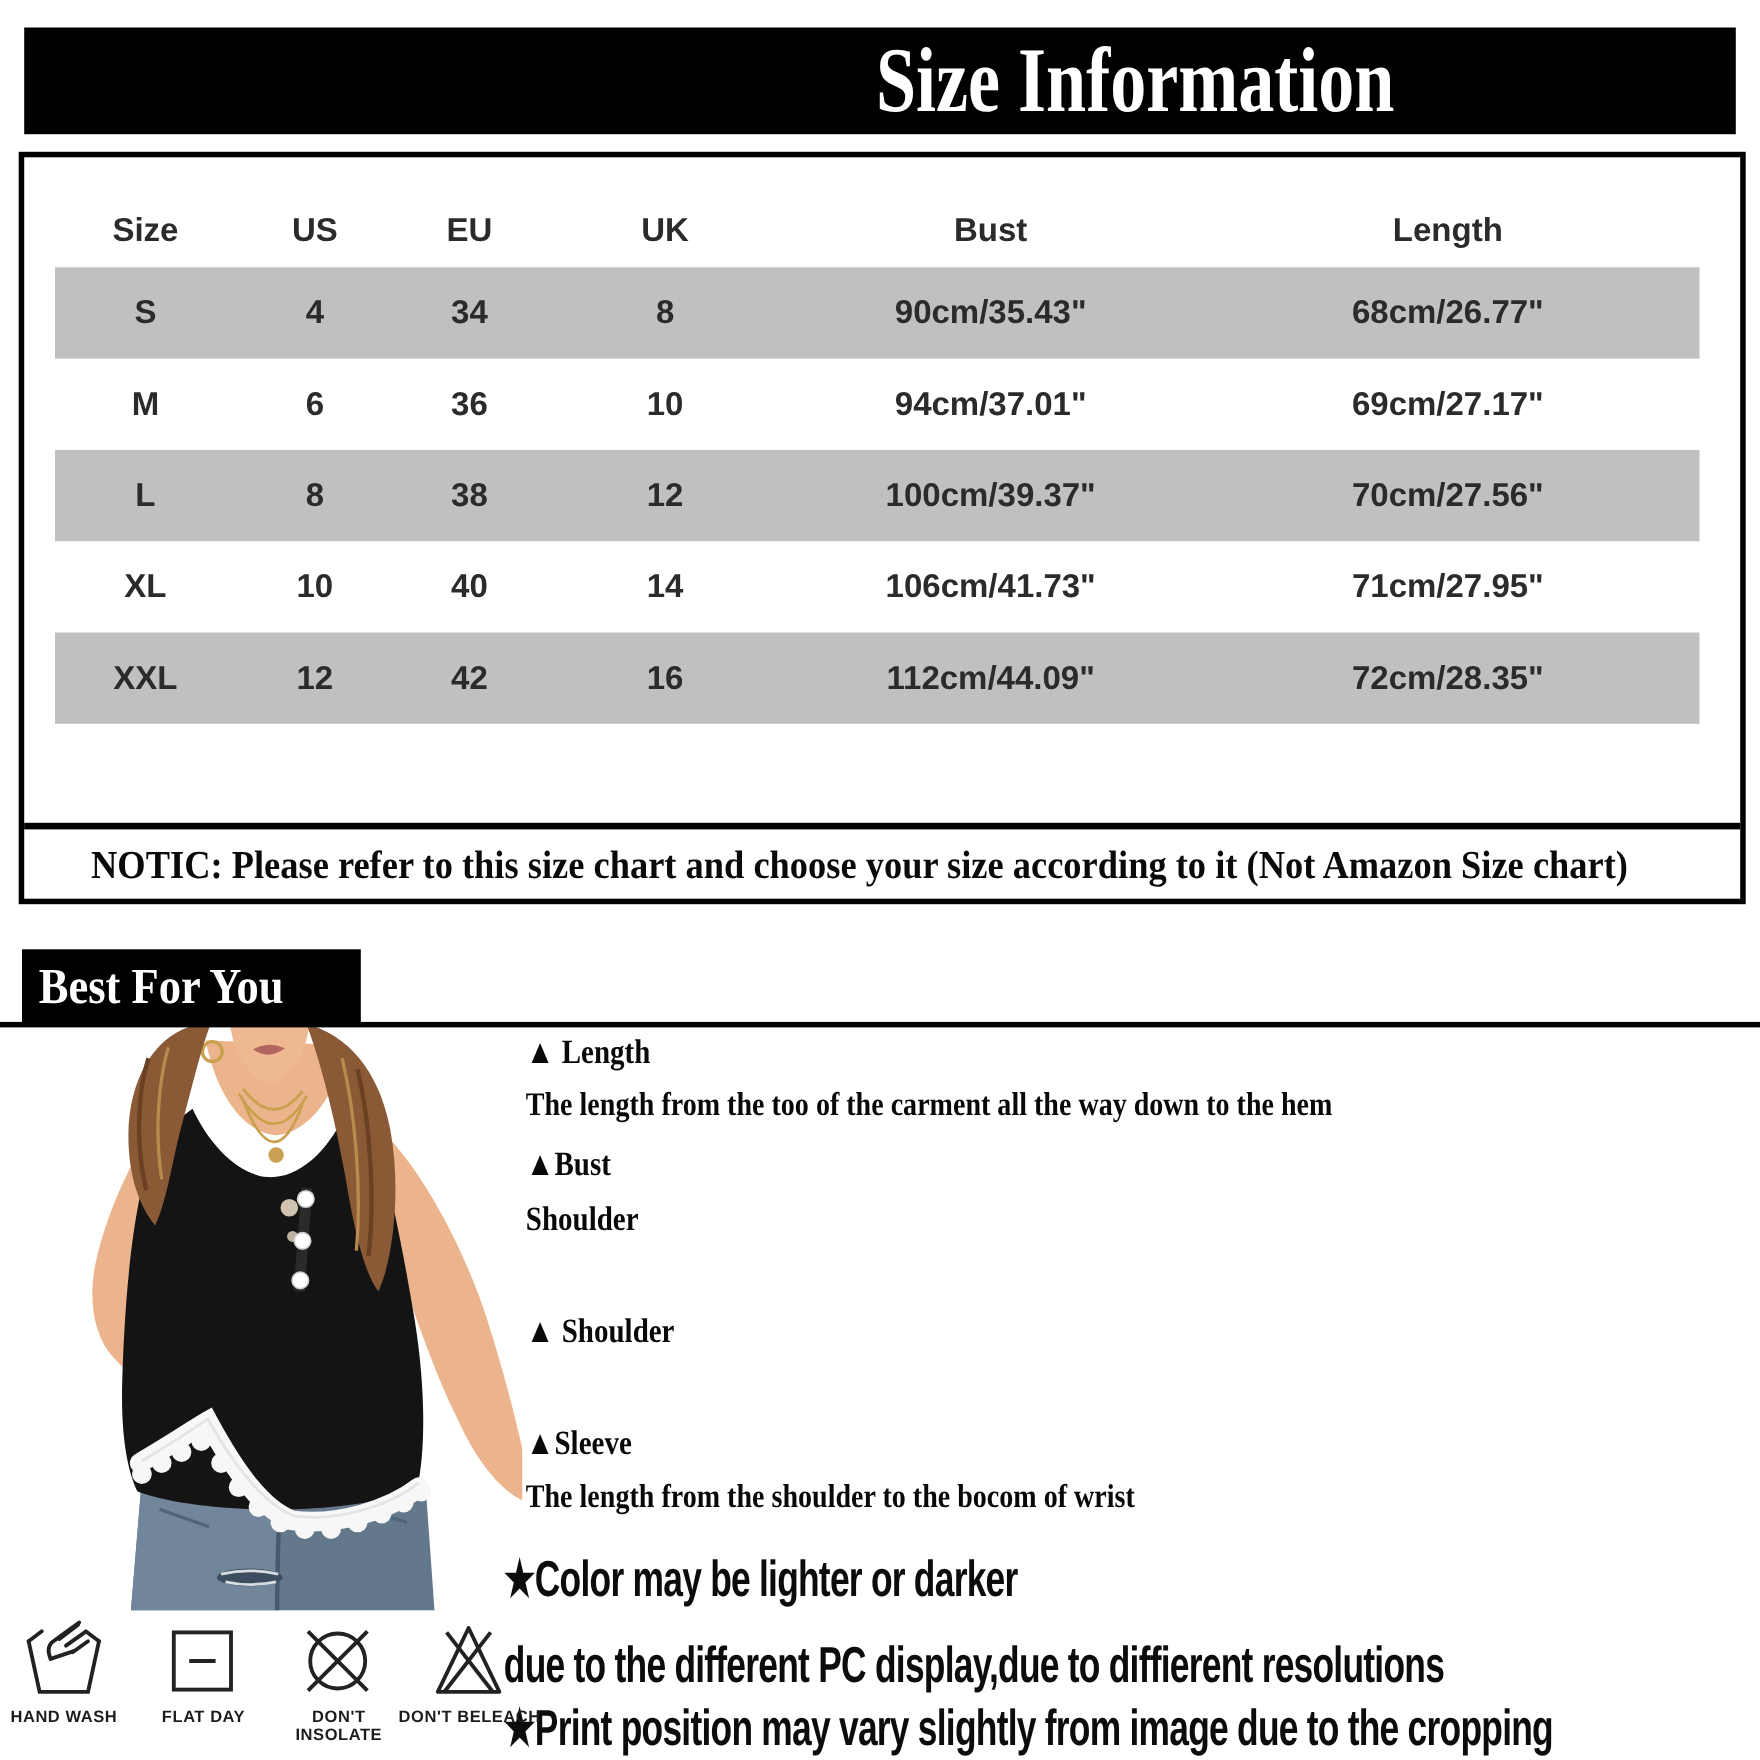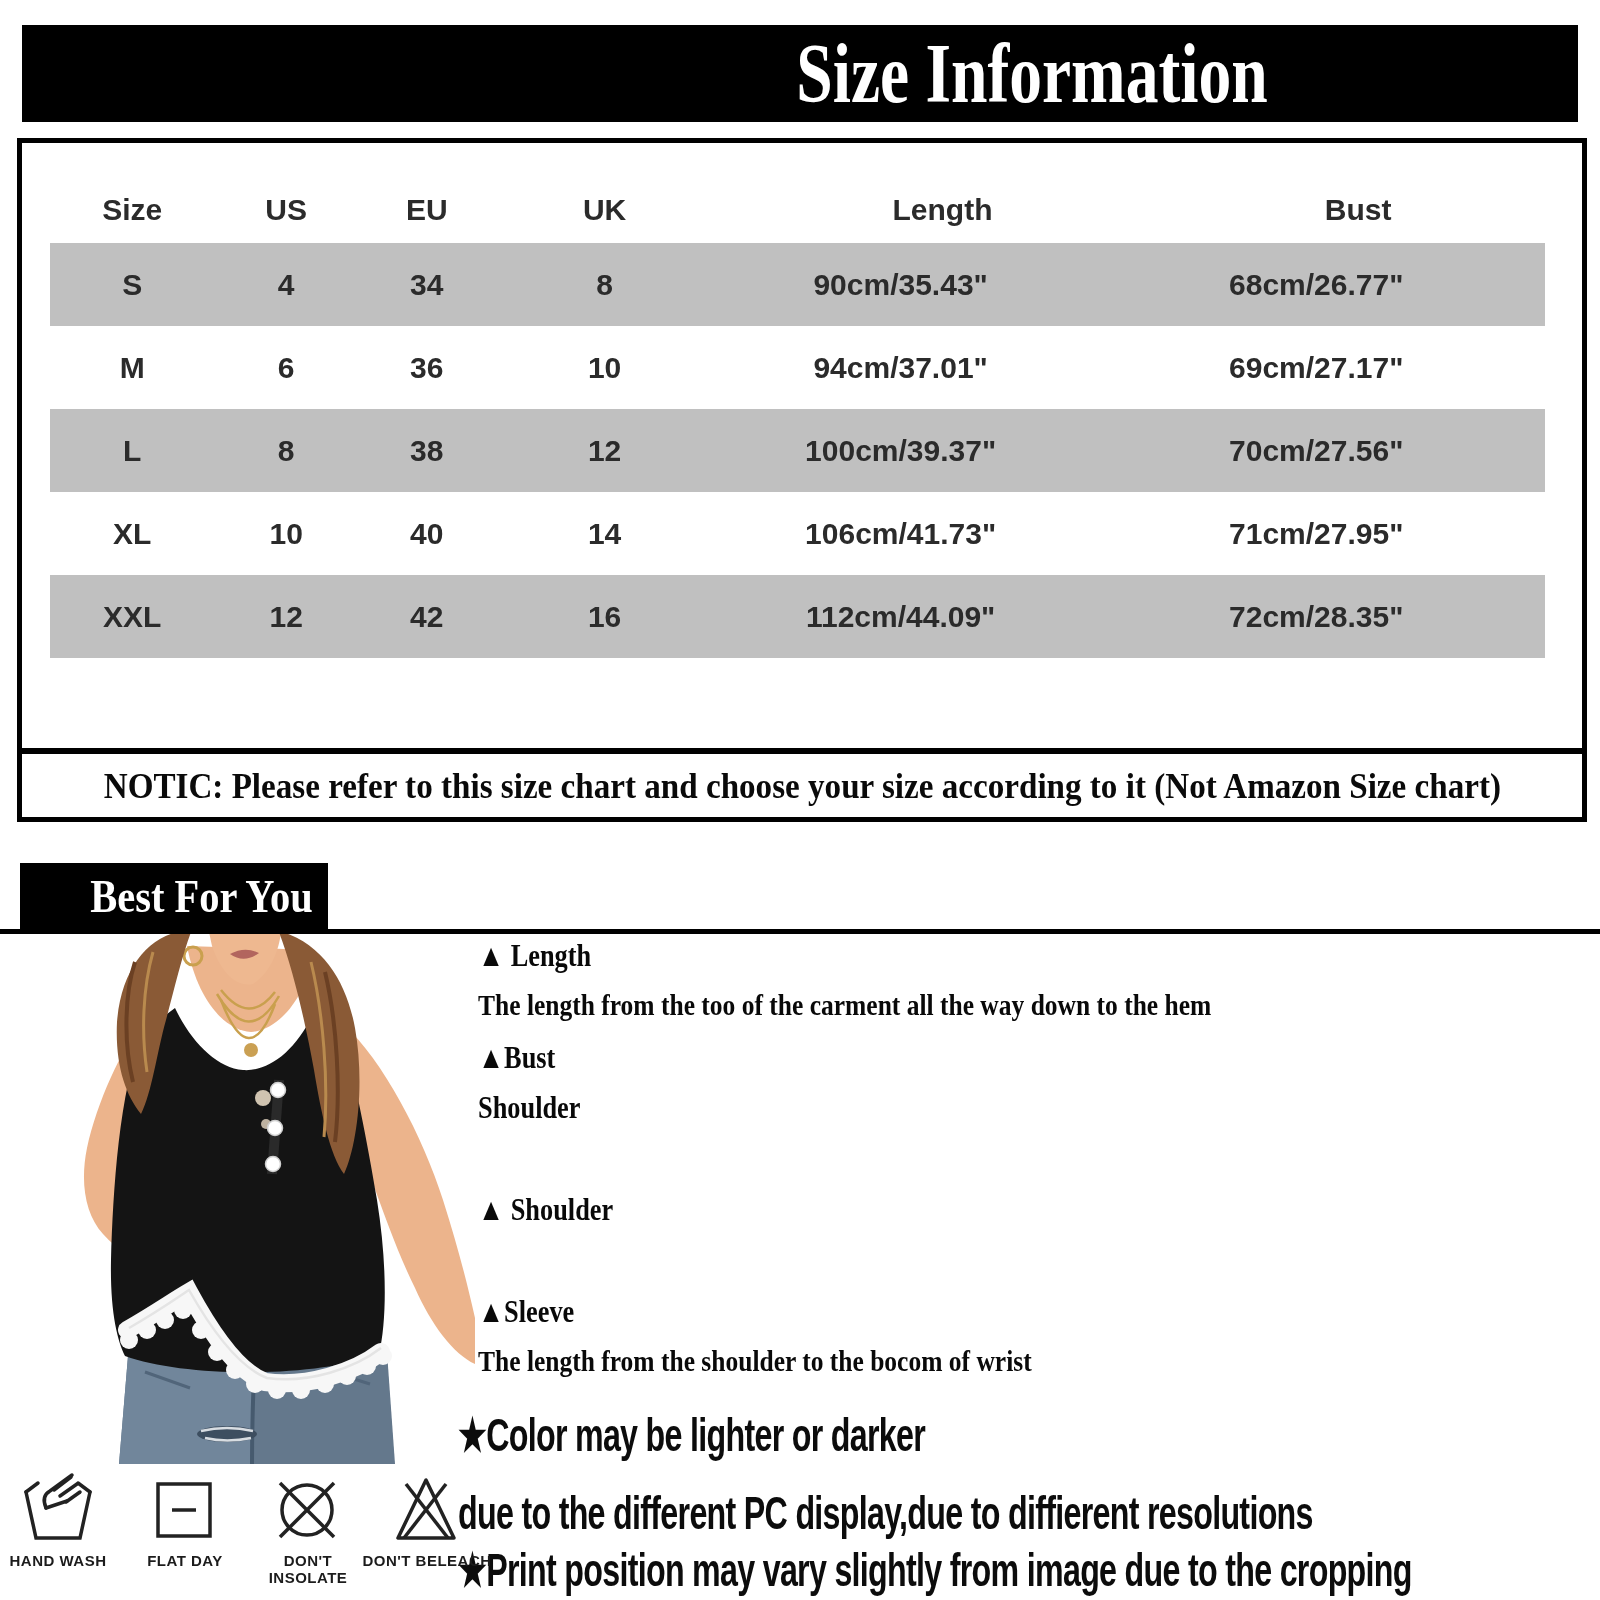--- a/index.html
+++ b/index.html
@@ -14,27 +14,27 @@
 
   
   #size-box{position:absolute;left:17px;top:138px;width:1560px;height:674px;border:5px solid #000000;box-sizing:content-box;background:#fff;}
   .t-head{margin:0 37px 0 28px;height:100px;display:flex;align-items:flex-end;padding-bottom:16px;box-sizing:border-box;}
   .t-row{margin:0 37px 0 28px;height:83px;display:flex;align-items:center;}
   .t-row.shaded{background:#c0c0c0;}
   .cell{text-align:center;font-weight:700;font-size:30px;color:#2b2b2b;}
   .w1{width:11%}.w2{width:9.6%}.w3{width:9.2%}.w4{width:14.6%}.w5{width:25%}.w6{width:30.6%}
   .spacer{height:90px;}
   .divider{height:6px;background:#000;}
-  .notice{height:63px;display:flex;align-items:center;justify-content:center;white-space:nowrap;}
+  .notice{height:63px;display:flex;align-items:center;white-space:nowrap;}
   .notice-inner{display:inline-block;transform:scaleX(0.92);
         font-family:"Liberation Serif",serif;font-weight:700;font-size:36px;color:#0a0a0a;}
 
   
   #bfy-box{position:absolute;left:20px;top:863px;width:308px;height:67px;background:#000;
-        display:flex;align-items:center;justify-content:flex-end;z-index:3;}
+        display:flex;align-items:center;justify-content:flex-start;z-index:3;}
   #bfy-box .bfy-inner{display:inline-block;transform:scaleX(0.88);white-space:nowrap;
         font-family:"Liberation Serif",serif;font-weight:700;font-size:46px;color:#fff;}
   #hr-line{position:absolute;left:0;top:929px;width:1600px;height:5px;background:#000;z-index:2;}
 
   
   #model-photo{position:absolute;left:25px;top:932px;width:450px;height:532px;z-index:1;}
 
   
   #guide{position:absolute;left:462px;top:930px;width:1130px;height:460px;margin-left:16px;}
   .g-line{position:absolute;left:0;white-space:nowrap;}
@@ -69,22 +69,22 @@
       <span class="title-inner">Size Information</span>
     </div>
   </div>
 
   <div id="size-box">
     <div class="t-head">
       <span class="cell w1">Size</span>
       <span class="cell w2">US</span>
       <span class="cell w3">EU</span>
       <span class="cell w4">UK</span>
+      <span class="cell w5">Bust</span>
       <span class="cell w6">Length</span>
-      <span class="cell w5">Bust</span>
     </div>
 
     <div class="t-row shaded">
       <span class="cell w1">S</span>
       <span class="cell w2">4</span>
       <span class="cell w3">34</span>
       <span class="cell w4">8</span>
       <span class="cell w5">90cm/35.43"</span>
       <span class="cell w6">68cm/26.77"</span>
     </div>

